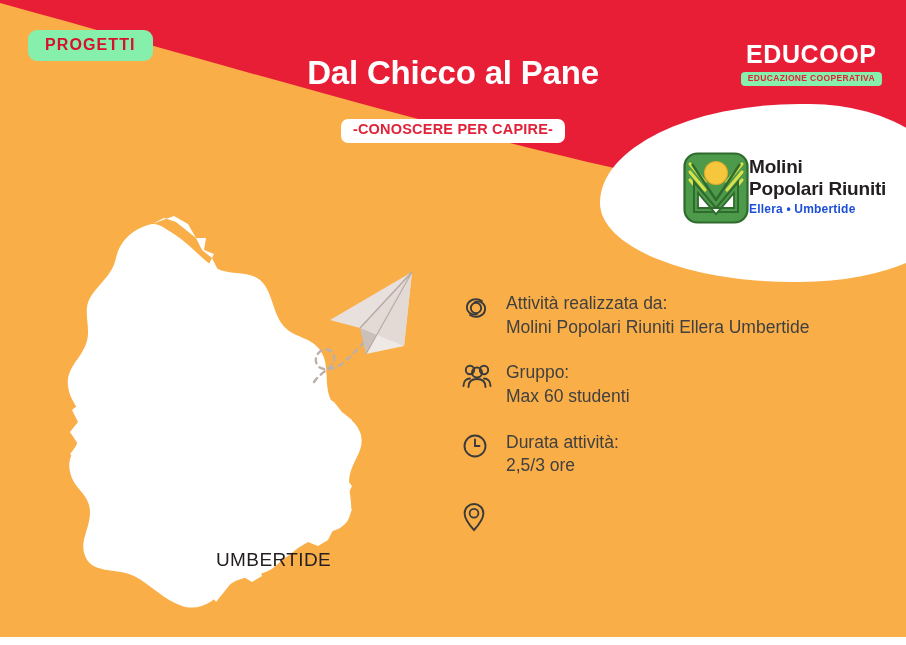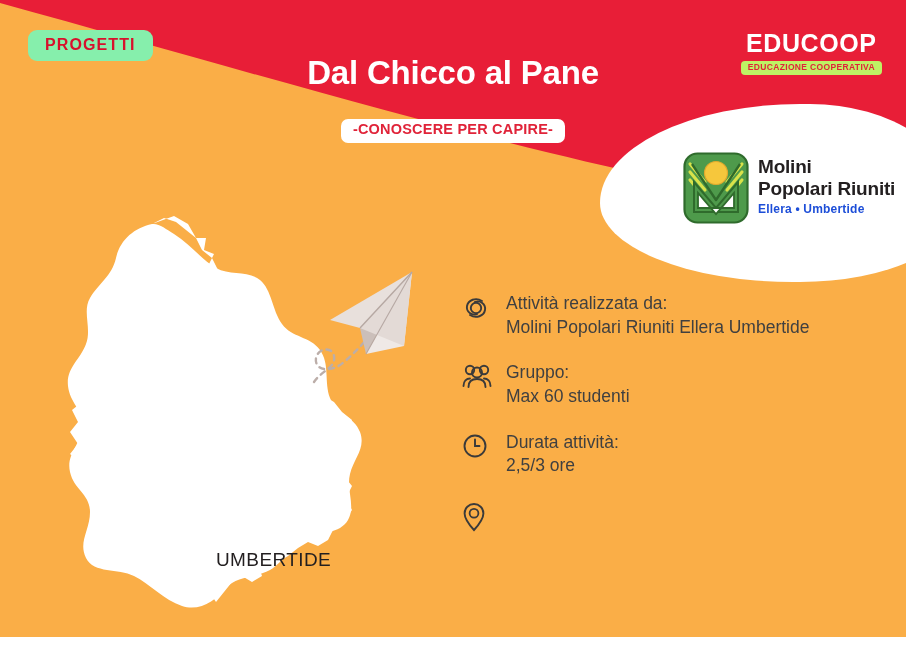--- a/index.html
+++ b/index.html
@@ -89,53 +89,52 @@
     font-weight: bold;
     letter-spacing: 0.2px;
     padding: 3px 12px 6px 12px;
     border-radius: 7px;
     line-height: 1;
   }
   
   .educoop {
     position: absolute;
     right: 24px;
-    top: 31px;
+    top: 42px;
     text-align: center;
     color: #ffffff;
   }
   .educoop-main {
     font-size: 25px;
     font-weight: bold;
     letter-spacing: 0.6px;
     line-height: 1;
   }
   .educoop-sub {
     margin-top: 4px;
     display: inline-block;
-    background: #bef264;
+    background: #86efac;
     color: #E02339;
     font-size: 8.5px;
     font-weight: bold;
     letter-spacing: 0.35px;
     padding: 2.5px 7px 3px 7px;
     border-radius: 4px;
     line-height: 1;
   }
   
   .molini {
     position: absolute;
     left: 683px;
     top: 152px;
     display: flex;
     align-items: flex-start;
   }
   .molini-mark { flex: 0 0 auto; }
   .molini-text {
-    margin-left: 9px;
     padding-top: 5px;
     color: #231f20;
     line-height: 1;
   }
   .molini-l1, .molini-l2 {
     font-size: 19px;
     font-weight: bold;
     letter-spacing: -0.2px;
   }
   .molini-l2 { margin-top: 3px; }

